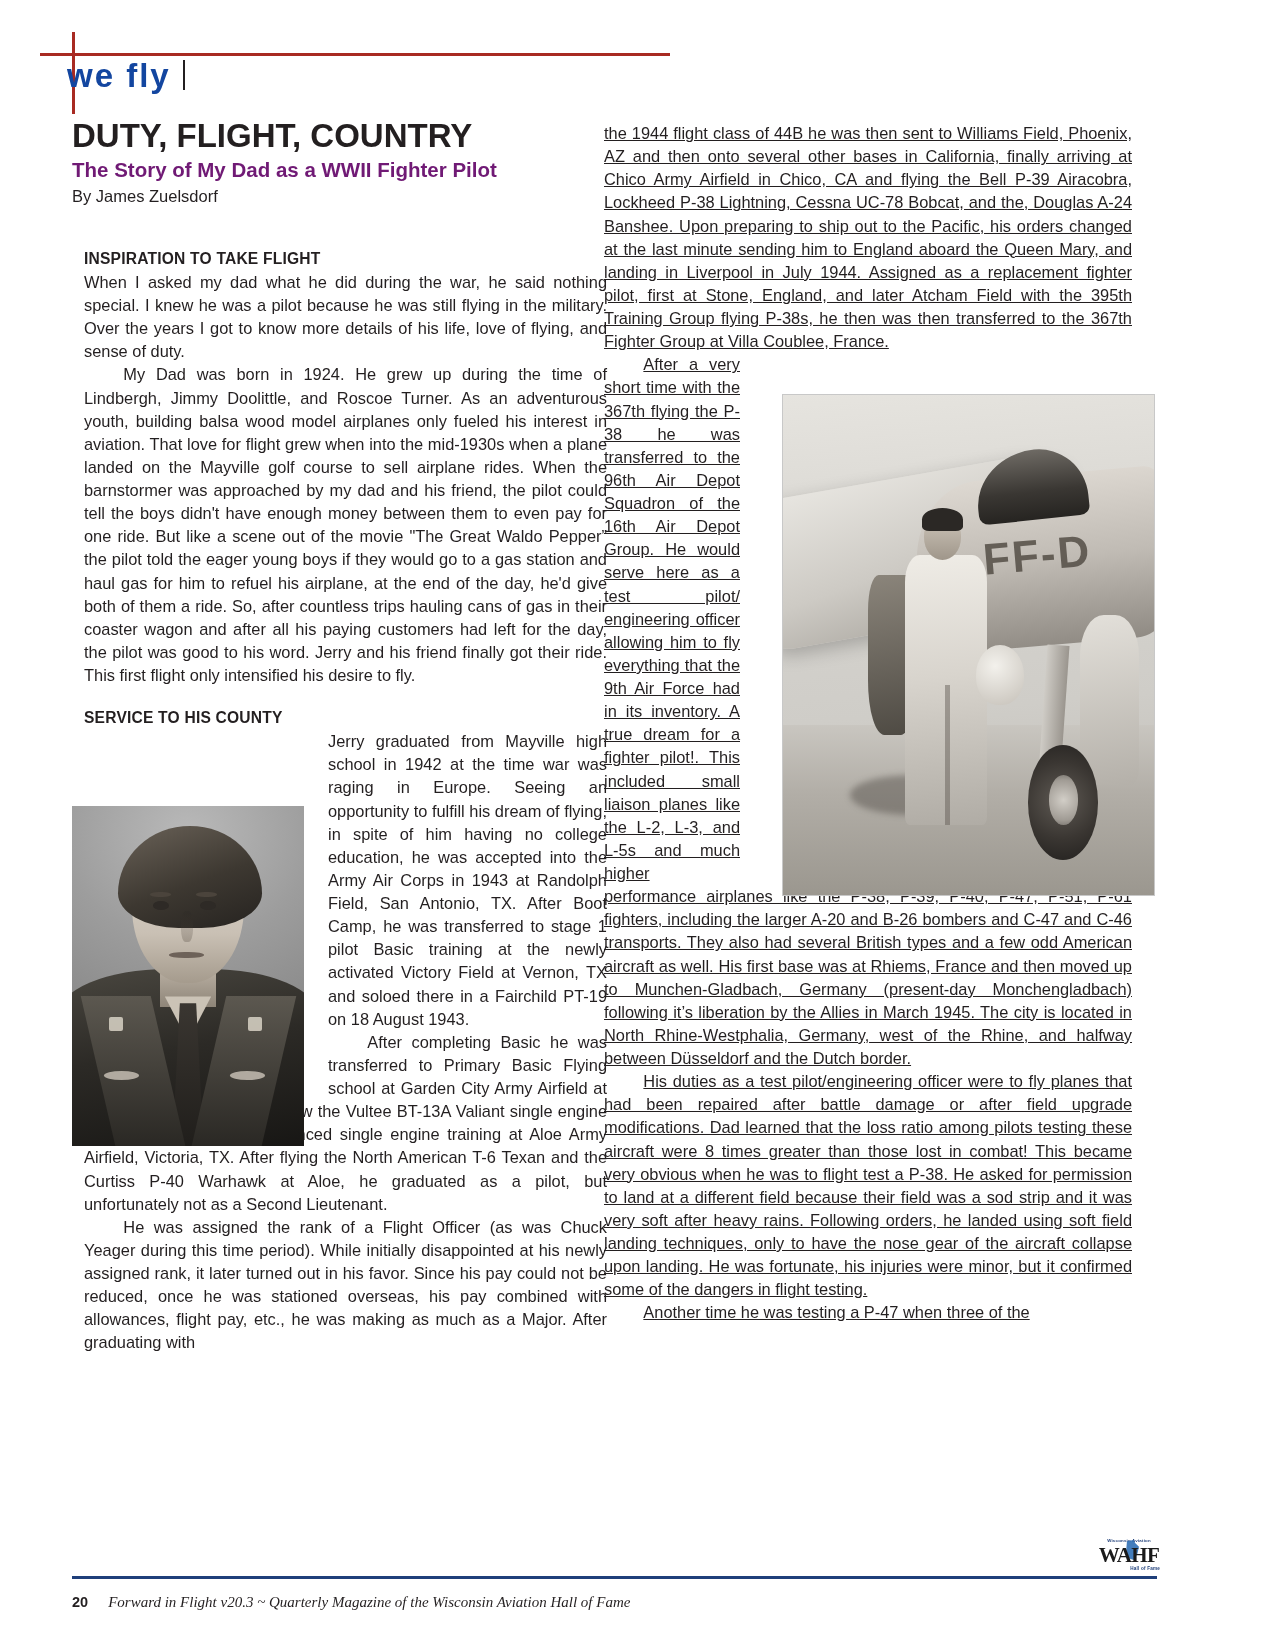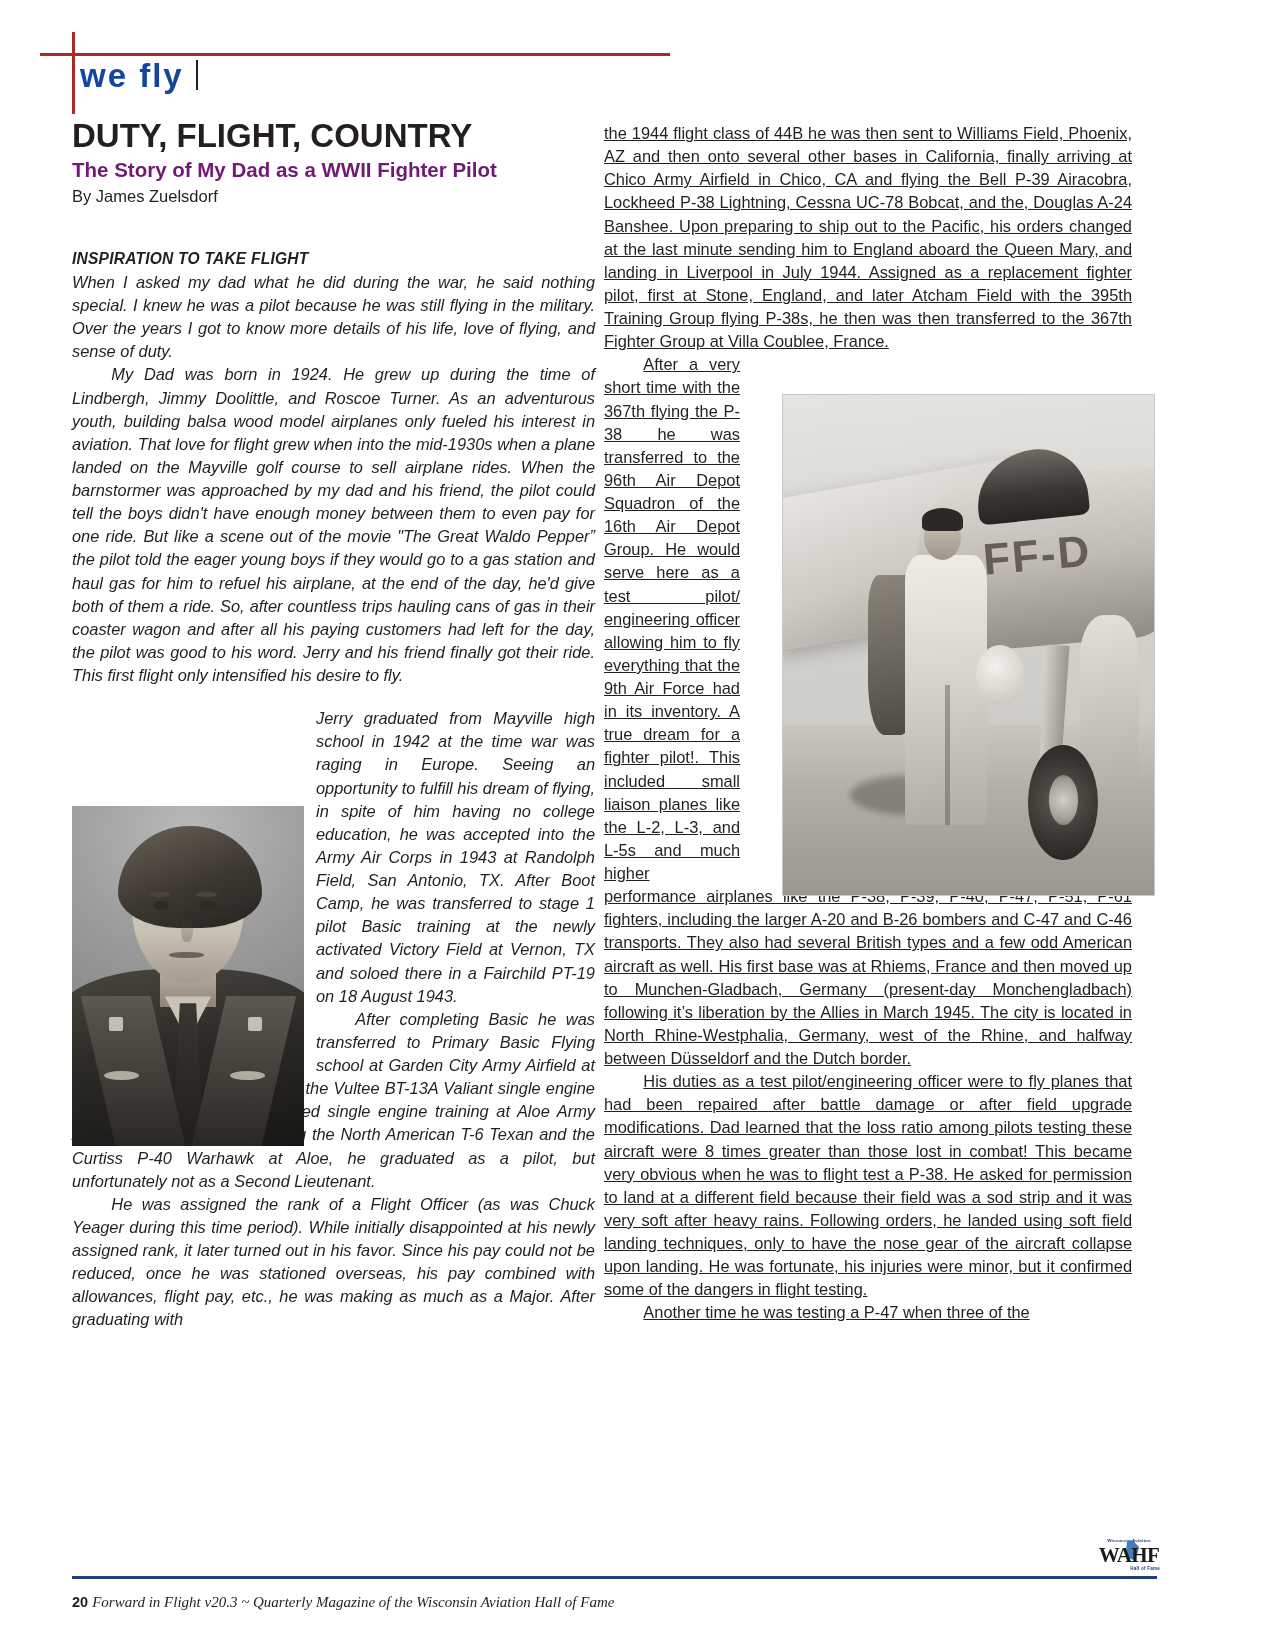--- a/index.html
+++ b/index.html
@@ -28,21 +28,21 @@
     background: #a82a22;
   }
   #masthead-rule-v {
     position: absolute;
     left: 72px; top: 32px;
     width: 3px; height: 82px;
     background: #a82a22;
   }
   #masthead-title {
     position: absolute;
-    left: 80px; top: 57px;
+    left: 67px; top: 57px;
     display: flex;
     align-items: baseline;
     white-space: nowrap;
   }
   #we-fly {
     font-size: 33px;
     font-weight: bold;
     color: #1346a0;
     letter-spacing: 2px;
     line-height: 1;
@@ -91,21 +91,21 @@
   
   .column {
     position: absolute;
     top: 248px;
     width: 523px;
     font-size: 16.4px;
     line-height: 1.41;
     text-align: justify;
     hyphens: none;
   }
-  #col-left  { left: 72px; font-style: italic; }
+  #col-left  { left: 84px; }
   #col-right { left: 604px; top: 122px; width: 528px; text-decoration: underline; }
 
   .section-head {
     font-size: 15.6px;
     font-weight: bold;
     letter-spacing: 0.2px;
     margin: 0 0 1px 0;
     text-align: left;
   }
   .para { margin: 0; }
@@ -382,21 +382,21 @@
     font-size: 15px;
     font-style: italic;
     color: #231f20;
     white-space: nowrap;
   }
   #footer-pagenum {
     font-family: "Liberation Sans", sans-serif;
     font-style: normal;
     font-weight: bold;
     font-size: 14.5px;
-    margin-right: 4px;
+    margin-right: 20px;
   }
   #wahf-logo {
     position: absolute;
     left: 1098px; top: 1538px;
     width: 62px; height: 40px;
   }
   #wahf-top {
     position: absolute; left: 0; top: 0;
     width: 62px;
     font-size: 4.4px;
@@ -450,20 +450,21 @@
   <h1 id="headline">DUTY, FLIGHT, COUNTRY</h1>
   <div id="subhead">The Story of My Dad as a WWII Fighter Pilot</div>
   <div id="byline">By James Zuelsdorf</div>
 </div>
 
 <div id="col-left" class="column">
   <div class="section-head">INSPIRATION TO TAKE FLIGHT</div>
   <p class="para">When I asked my dad what he did during the war, he said nothing special. I knew he was a pilot because he was still flying in the military. Over the years I got to know more details of his life, love of flying, and sense of duty.</p>
   <p class="para indent">My Dad was born in 1924. He grew up during the time of Lindbergh, Jimmy Doolittle, and Roscoe Turner. As an adventurous youth, building balsa wood model airplanes only fueled his interest in aviation. That love for flight grew when into the mid-1930s when a plane landed on the Mayville golf course to sell airplane rides. When the barnstormer was approached by my dad and his friend, the pilot could tell the boys didn't have enough money between them to even pay for one ride. But like a scene out of the movie "The Great Waldo Pepper” the pilot told the eager young boys if they would go to a gas station and haul gas for him to refuel his airplane, at the end of the day, he'd give both of them a ride. So, after countless trips hauling cans of gas in their coaster wagon and after all his paying customers had left for the day, the pilot was good to his word. Jerry and his friend finally got their ride. This first flight only intensified his desire to fly.</p>
   <div class="gap"></div>
+  <div class="section-head">SERVICE TO HIS COUNTY</div>
 
   <div id="portrait-float"></div>
   <p class="para">Jerry graduated from Mayville high school in 1942 at the time war was raging in Europe. Seeing an opportunity to fulfill his dream of flying, in spite of him having no college education, he was accepted into the Army Air Corps in 1943 at Randolph Field, San Antonio, TX. After Boot Camp, he was transferred to stage 1 pilot Basic training at the newly activated Victory Field at Vernon, TX and soloed there in a Fairchild PT-19 on 18 August 1943.</p>
   <p class="para indent">After completing Basic he was transferred to Primary Basic Flying school at Garden City Army Airfield at Garden City, KS. There he flew the Vultee BT-13A Valiant single engine trainer and then on to Advanced single engine training at Aloe Army Airfield, Victoria, TX. After flying the North American T-6 Texan and the Curtiss P-40 Warhawk at Aloe, he graduated as a pilot, but unfortunately not as a Second Lieutenant.</p>
   <p class="para indent">He was assigned the rank of a Flight Officer (as was Chuck Yeager during this time period). While initially disappointed at his newly assigned rank, it later turned out in his favor. Since his pay could not be reduced, once he was stationed overseas, his pay combined with allowances, flight pay, etc., he was making as much as a Major. After graduating with</p>
 </div>
 
 <div class="photo" id="portrait-photo">
   <div class="pt-bg"></div>
   <div class="pt-uniform"></div>

